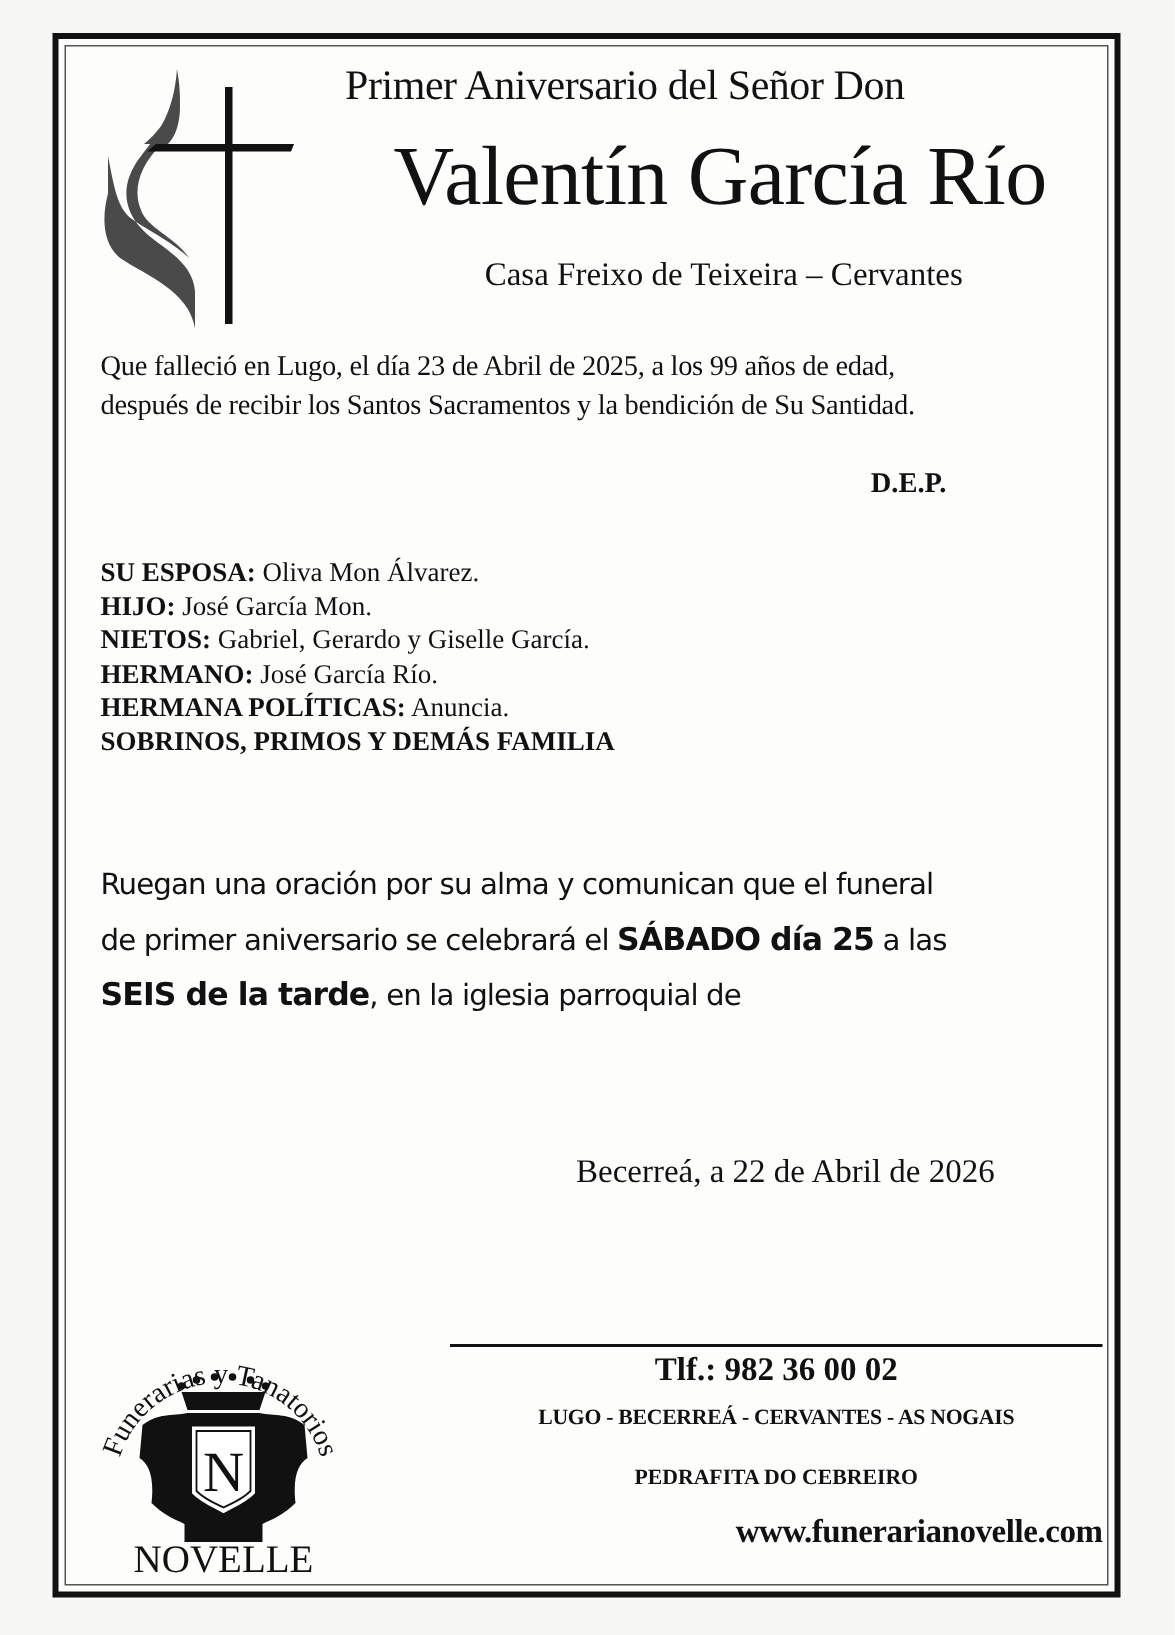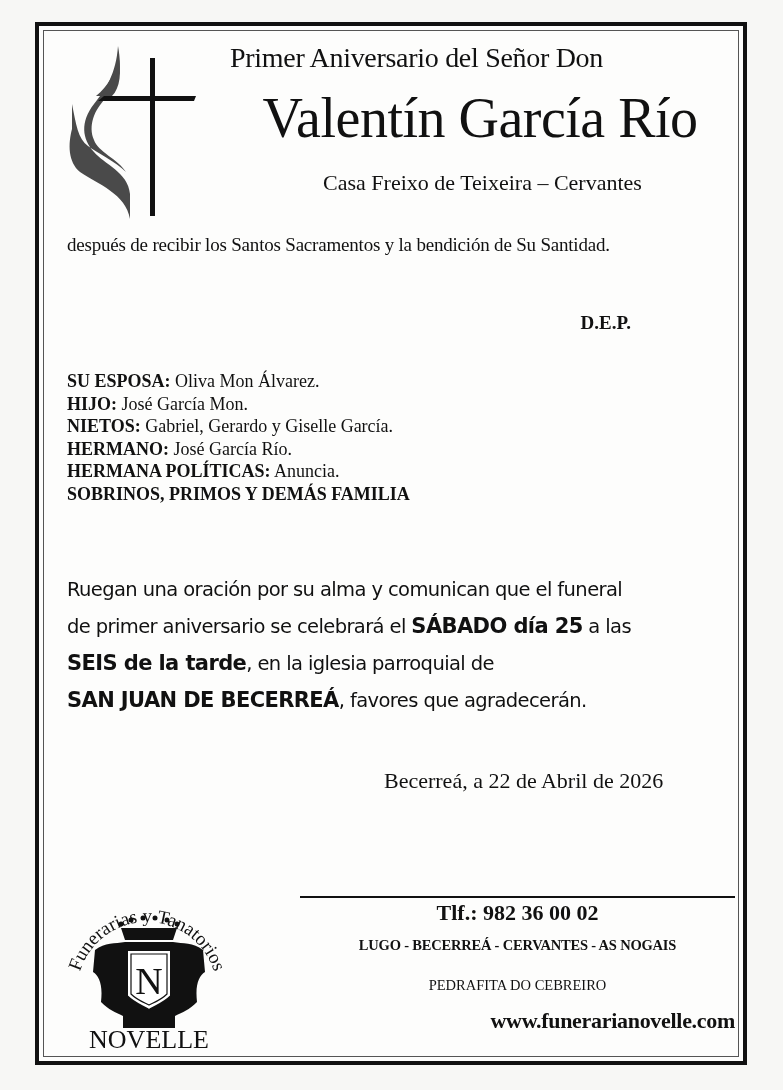--- a/index.html
+++ b/index.html
@@ -29,21 +29,21 @@
   .family .row b { font-weight: bold; }
   .ceremony {
     left: 67px; top: 572px; width: 680px;
     font-family: "DejaVu Sans", sans-serif; font-size: 19.5px; line-height: 36px; letter-spacing: -0.6px;
   }
   .ceremony b { font-weight: bold; font-size: 21px; }
   .signoff { left: 384px; top: 768px; width: 340px; font-size: 22px; }
   .footer-rule { left: 300px; top: 896px; width: 435px; height: 2px; background: #111; }
   .phone { left: 300px; top: 900px; width: 435px; text-align: center; font-size: 22px; font-weight: bold; }
   .locations { left: 300px; top: 937px; width: 435px; text-align: center; font-size: 14.5px; font-weight: bold; letter-spacing: -0.2px; }
-  .locations2 { left: 300px; top: 977px; width: 435px; text-align: center; font-size: 14.5px; font-weight: normal; }
+  .locations2 { left: 300px; top: 977px; width: 435px; text-align: center; font-size: 14.5px; font-weight: bold; }
   .website { left: 300px; top: 1008px; width: 435px; text-align: right; font-size: 22px; font-weight: bold; letter-spacing: -0.3px; }
   .novelle-logo { left: 55px; top: 892px; width: 180px; height: 160px; }
 </style>
 </head>
 <body>
 
 <div class="frame-outer">
   <div class="frame-inner"></div>
 </div>
 
@@ -52,39 +52,39 @@
   <path d="M28 52 C 40 42, 48 30, 50 10 C 54 28, 52 44, 44 52 Z" fill="#4a4a4a"></path>
   <rect x="82" y="14" width="5" height="158" fill="#111"></rect>
   <path d="M36 52 L 128 52 L 126 57 L 30 57 Z" fill="#111"></path>
 </svg>
 
 <div class="abs pre-title">Primer Aniversario del Señor Don</div>
 <div class="abs name">Valentín García Río</div>
 <div class="abs house">Casa Freixo de Teixeira – Cervantes</div>
 
 <div class="abs intro">
+  <div>Que falleció en Lugo, el día 23 de Abril de 2025, a los 99 años de edad,</div>
   <div>después de recibir los Santos Sacramentos y la bendición de Su Santidad.</div>
 </div>
 
 <div class="abs dep">D.E.P.</div>
 
 <div class="abs family">
   <div class="row"><b>SU ESPOSA:</b><span> Oliva Mon Álvarez.</span></div>
   <div class="row"><b>HIJO:</b><span> José García Mon.</span></div>
   <div class="row"><b>NIETOS:</b><span> Gabriel, Gerardo y Giselle García.</span></div>
   <div class="row"><b>HERMANO:</b><span> José García Río.</span></div>
   <div class="row"><b>HERMANA POLÍTICAS:</b><span> Anuncia.</span></div>
   <div class="row"><b>SOBRINOS, PRIMOS Y DEMÁS FAMILIA</b><span></span></div>
 </div>
 
 <div class="abs ceremony">
   <div><span>Ruegan una oración por su alma y comunican que el funeral</span></div>
   <div><span>de primer aniversario se celebrará el </span><b>SÁBADO día 25</b><span> a las</span></div>
   <div><b>SEIS de la tarde</b><span>, en la iglesia parroquial de</span></div>
-  <div><b>SAN JUAN DE BECERREÁ</b><span>, favores que agradecerán.</span></div>
 </div>
 
 <div class="abs signoff">Becerreá, a 22 de Abril de 2026</div>
 
 <svg class="abs novelle-logo" viewBox="0 0 180 160">
   <defs>
     <path id="arc" d="M 22 100 A 70 70 0 0 1 162 100"></path>
   </defs>
   <text font-family="Liberation Serif, serif" font-size="19" fill="#111">
     <textPath href="#arc" startOffset="50%" text-anchor="middle">Funerarias y Tanatorios</textPath>

